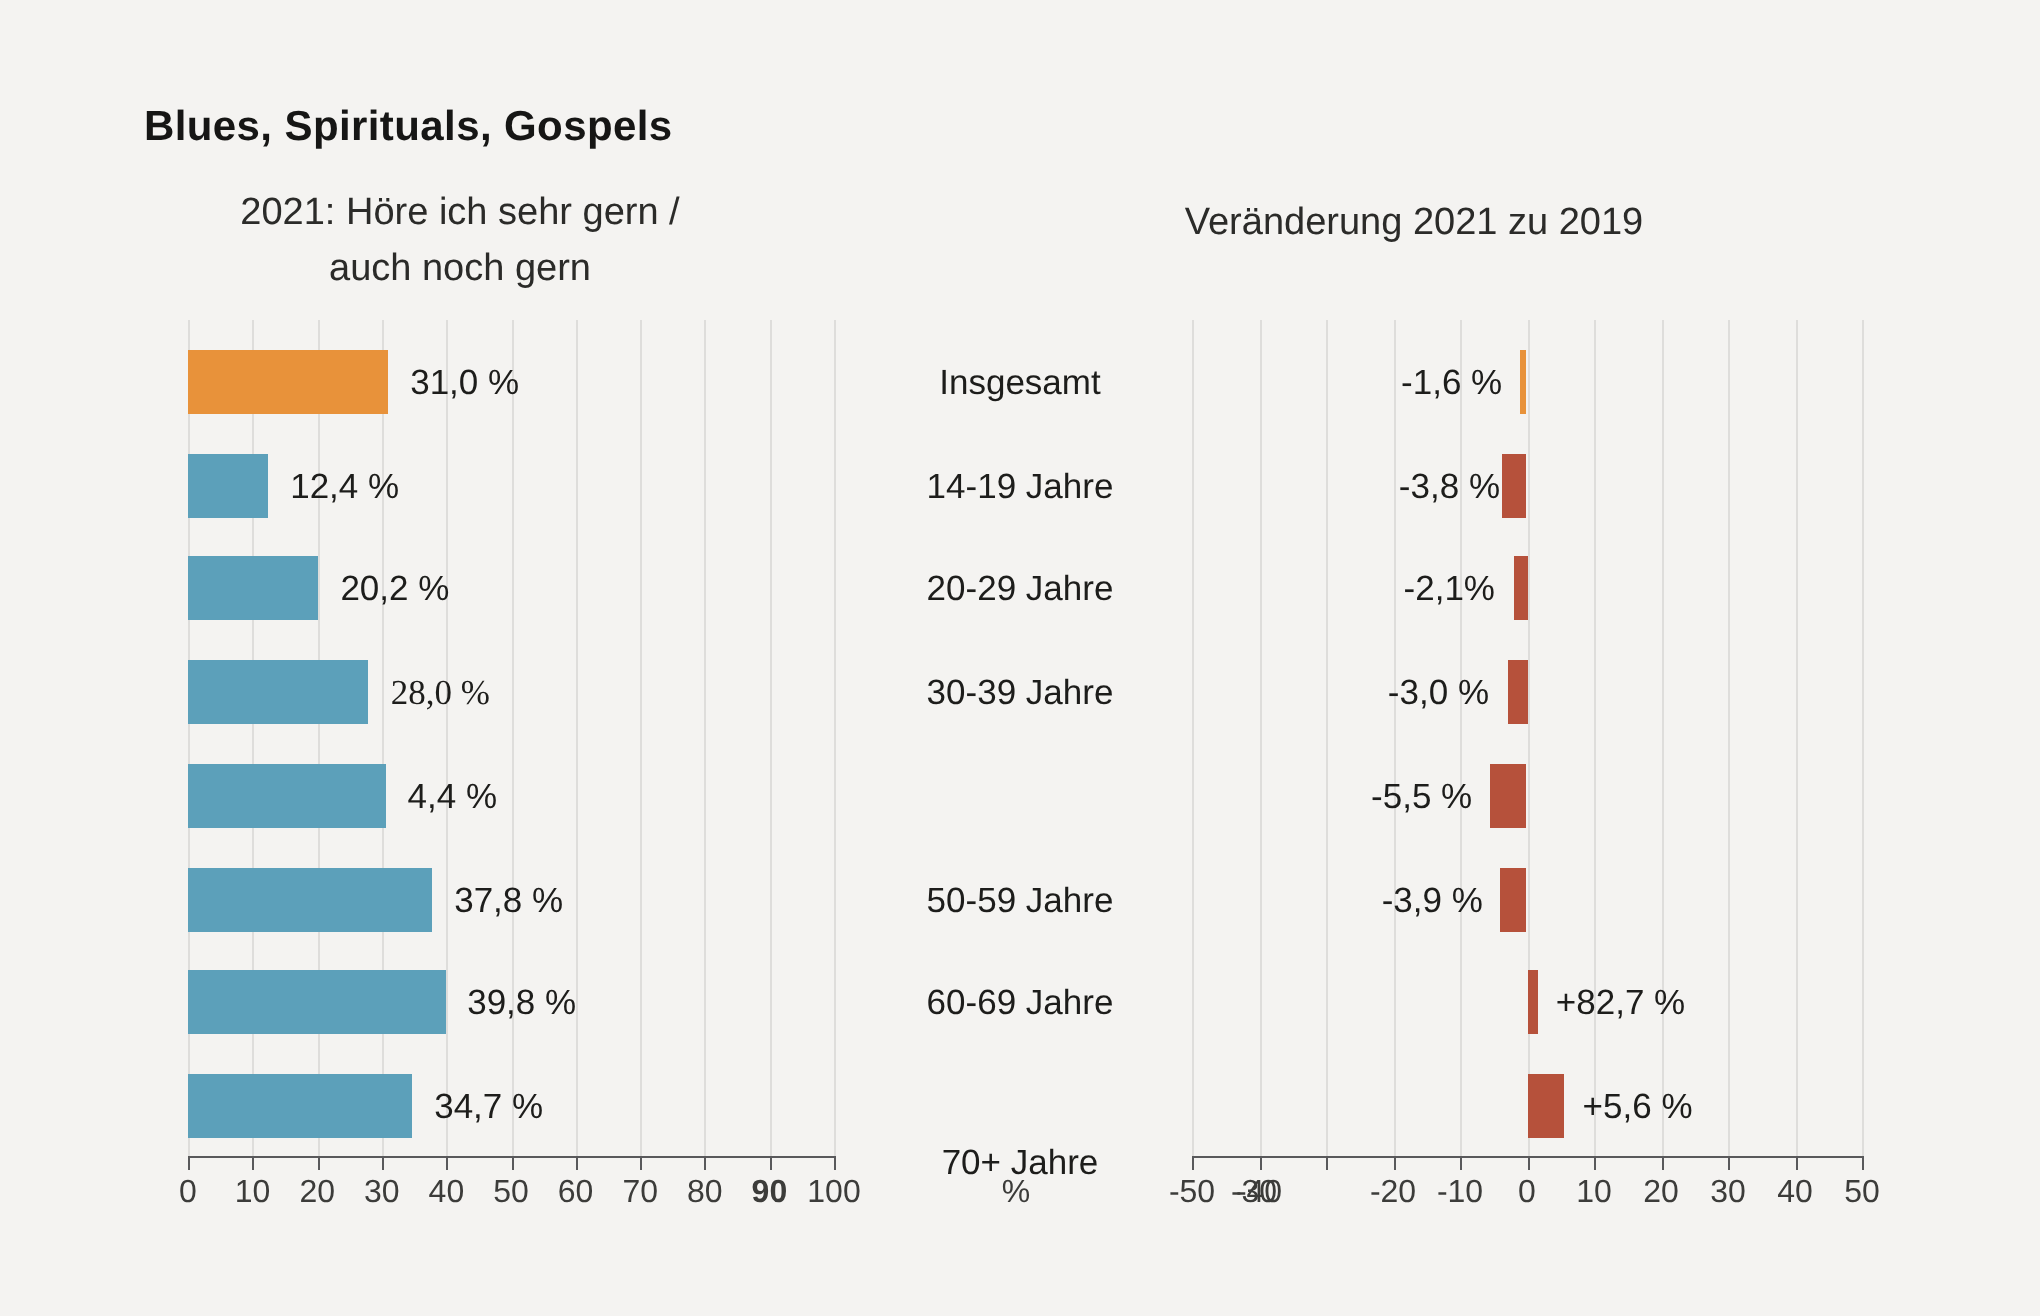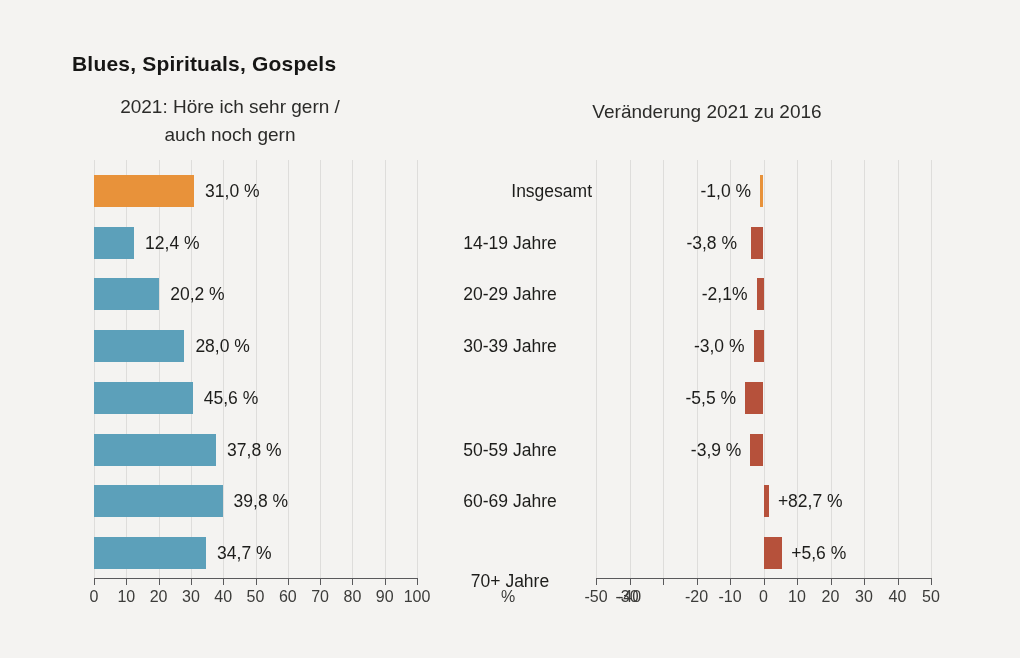--- a/index.html
+++ b/index.html
@@ -95,21 +95,21 @@
 
 <div id="stage">
 
   <div class="chart-title">Blues, Spirituals, Gospels</div>
 
   <div id="left-subtitle" class="subtitle">
     <div>2021: Höre ich sehr gern /</div>
     <div>auch noch gern</div>
   </div>
 
-  <div id="right-subtitle" class="subtitle">Veränderung 2021 zu 2016</div>
+  <div id="right-subtitle" class="subtitle">Veränderung 2021 zu 2019</div>
 
   <div id="left-plot"></div>
   <div id="categories"></div>
   <div id="right-plot"></div>
 
   <div id="unit-label">%</div>
 
 <div class="gridline" style="left: 94px;"></div>
     <div class="tick" style="left: 94px;"></div>
     <div class="tick-label" style="left: 94px;">0</div>
@@ -132,42 +132,42 @@
     <div class="tick" style="left: 287.8px;"></div>
     <div class="tick-label" style="left: 287.8px;">60</div>
     <div class="gridline" style="left: 320.1px;"></div>
     <div class="tick" style="left: 320.1px;"></div>
     <div class="tick-label" style="left: 320.1px;">70</div>
     <div class="gridline" style="left: 352.4px;"></div>
     <div class="tick" style="left: 352.4px;"></div>
     <div class="tick-label" style="left: 352.4px;">80</div>
     <div class="gridline" style="left: 384.7px;"></div>
     <div class="tick" style="left: 384.7px;"></div>
-    <div class="tick-label" style="left: 384.7px;">90</div>
+    <div class="tick-label" style="left: 384.7px; font-weight: bold;">90</div>
     <div class="gridline" style="left: 417px;"></div>
     <div class="tick" style="left: 417px;"></div>
     <div class="tick-label" style="left: 417px;">100</div>
     <div class="axis-line" style="left: 94px; width: 323px;"></div>
     <div class="bar" style="left: 94px; top: 175px; width: 100.1px; background: rgb(232, 146, 58);"></div>
     <div class="value-label" style="left: 205.1px; top: 175px;">31,0 %</div>
     <div class="bar" style="left: 94px; top: 226.7px; width: 40.1px; background: rgb(92, 160, 186);"></div>
     <div class="value-label" style="left: 145.1px; top: 226.7px;">12,4 %</div>
     <div class="bar" style="left: 94px; top: 278.4px; width: 65.2px; background: rgb(92, 160, 186);"></div>
     <div class="value-label" style="left: 170.2px; top: 278.4px;">20,2 %</div>
     <div class="bar" style="left: 94px; top: 330.1px; width: 90.4px; background: rgb(92, 160, 186);"></div>
-    <div class="value-label" style="left: 195.4px; top: 330.1px;">28,0 %</div>
+    <div class="value-label" style="left: 195.4px; top: 330.1px; font-family: Liberation Serif, serif;">28,0 %</div>
     <div class="bar" style="left: 94px; top: 381.8px; width: 98.8px; background: rgb(92, 160, 186);"></div>
-    <div class="value-label" style="left: 203.8px; top: 381.8px;">45,6 %</div>
+    <div class="value-label" style="left: 203.8px; top: 381.8px;">4,4 %</div>
     <div class="bar" style="left: 94px; top: 433.5px; width: 122.1px; background: rgb(92, 160, 186);"></div>
     <div class="value-label" style="left: 227.1px; top: 433.5px; text-align: center;">37,8 %</div>
     <div class="bar" style="left: 94px; top: 485.2px; width: 128.6px; background: rgb(92, 160, 186);"></div>
     <div class="value-label" style="left: 233.6px; top: 485.2px;">39,8 %</div>
     <div class="bar" style="left: 94px; top: 536.9px; width: 112.1px; background: rgb(92, 160, 186);"></div>
     <div class="value-label" style="left: 217.1px; top: 536.9px;">34,7 %</div>
-    <div class="cat-label" style="top: 175px; text-align: right;">Insgesamt</div>
+    <div class="cat-label" style="top: 175px;">Insgesamt</div>
     <div class="cat-label" style="top: 226.7px;">14-19 Jahre</div>
     <div class="cat-label" style="top: 278.4px;">20-29 Jahre</div>
     <div class="cat-label" style="top: 330.1px;">30-39 Jahre</div>
     <div class="cat-label" style="top: 433.5px; text-align: center;">50-59 Jahre</div>
     <div class="cat-label" style="top: 485.2px;">60-69 Jahre</div>
     <div class="cat-label" style="top: 536.9px; margin-top: 28px;">70+ Jahre</div>
     <div class="gridline" style="left: 596px;"></div>
     <div class="tick" style="left: 596px;"></div>
     <div class="tick-label" style="left: 596px;">-50</div>
     <div class="gridline" style="left: 629.5px;"></div>
@@ -195,23 +195,23 @@
     <div class="tick" style="left: 864px;"></div>
     <div class="tick-label" style="left: 864px;">30</div>
     <div class="gridline" style="left: 897.5px;"></div>
     <div class="tick" style="left: 897.5px;"></div>
     <div class="tick-label" style="left: 897.5px;">40</div>
     <div class="gridline" style="left: 931px;"></div>
     <div class="tick" style="left: 931px;"></div>
     <div class="tick-label" style="left: 931px;">50</div>
     <div class="axis-line" style="left: 596px; width: 335px;"></div>
     <div class="bar" style="top: 175px; width: 3.4px; background: rgb(232, 146, 58); left: 760.1px;"></div>
-    <div class="value-label" style="top: 175px; right: 268.9px;">-1,0 %</div>
+    <div class="value-label" style="top: 175px; right: 268.9px;">-1,6 %</div>
     <div class="bar" style="top: 226.7px; width: 12.7px; background: rgb(182, 81, 59); left: 750.8px;"></div>
-    <div class="value-label" style="top: 226.7px; right: 283px;">-3,8 %</div>
+    <div class="value-label" style="top: 226.7px; right: 270px;">-3,8 %</div>
     <div class="bar" style="top: 278.4px; width: 7px; background: rgb(182, 81, 59); left: 756.5px;"></div>
     <div class="value-label" style="top: 278.4px; right: 272.5px;">-2,1%</div>
     <div class="bar" style="top: 330.1px; width: 10px; background: rgb(182, 81, 59); left: 753.5px;"></div>
     <div class="value-label" style="top: 330.1px; right: 275.5px;">-3,0 %</div>
     <div class="bar" style="top: 381.8px; width: 18.4px; background: rgb(182, 81, 59); left: 745.1px;"></div>
     <div class="value-label" style="top: 381.8px; right: 283.9px;">-5,5 %</div>
     <div class="bar" style="top: 433.5px; width: 13.1px; background: rgb(182, 81, 59); left: 750.4px;"></div>
     <div class="value-label" style="top: 433.5px; right: 278.6px;">-3,9 %</div>
     <div class="bar" style="top: 485.2px; width: 5.4px; background: rgb(182, 81, 59); left: 763.5px;"></div>
     <div class="value-label" style="top: 485.2px; left: 777.9px;">+82,7 %</div>

